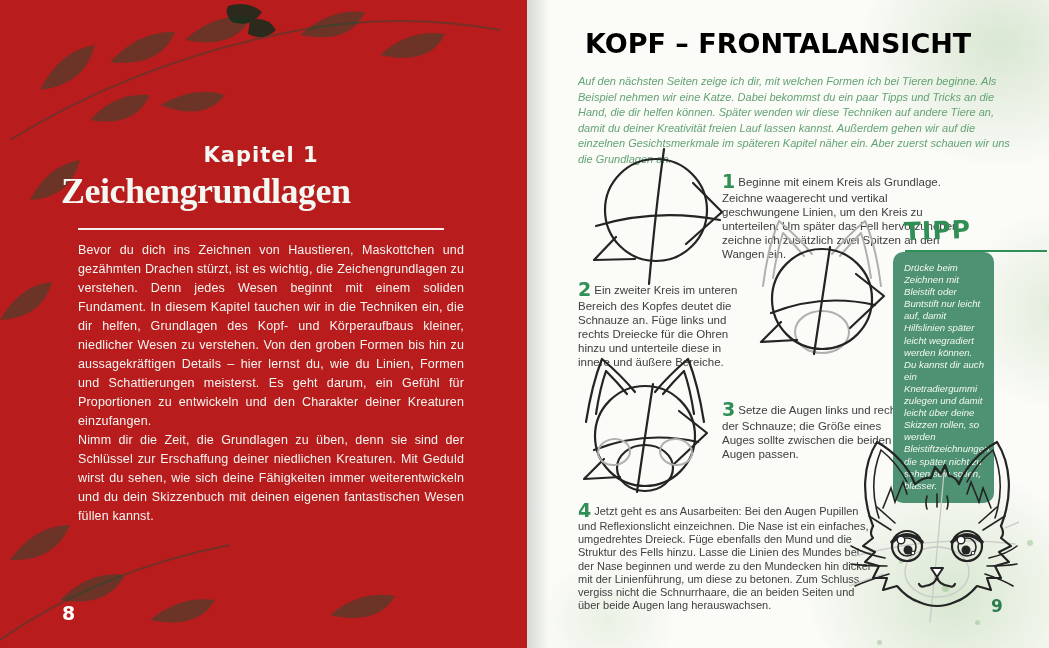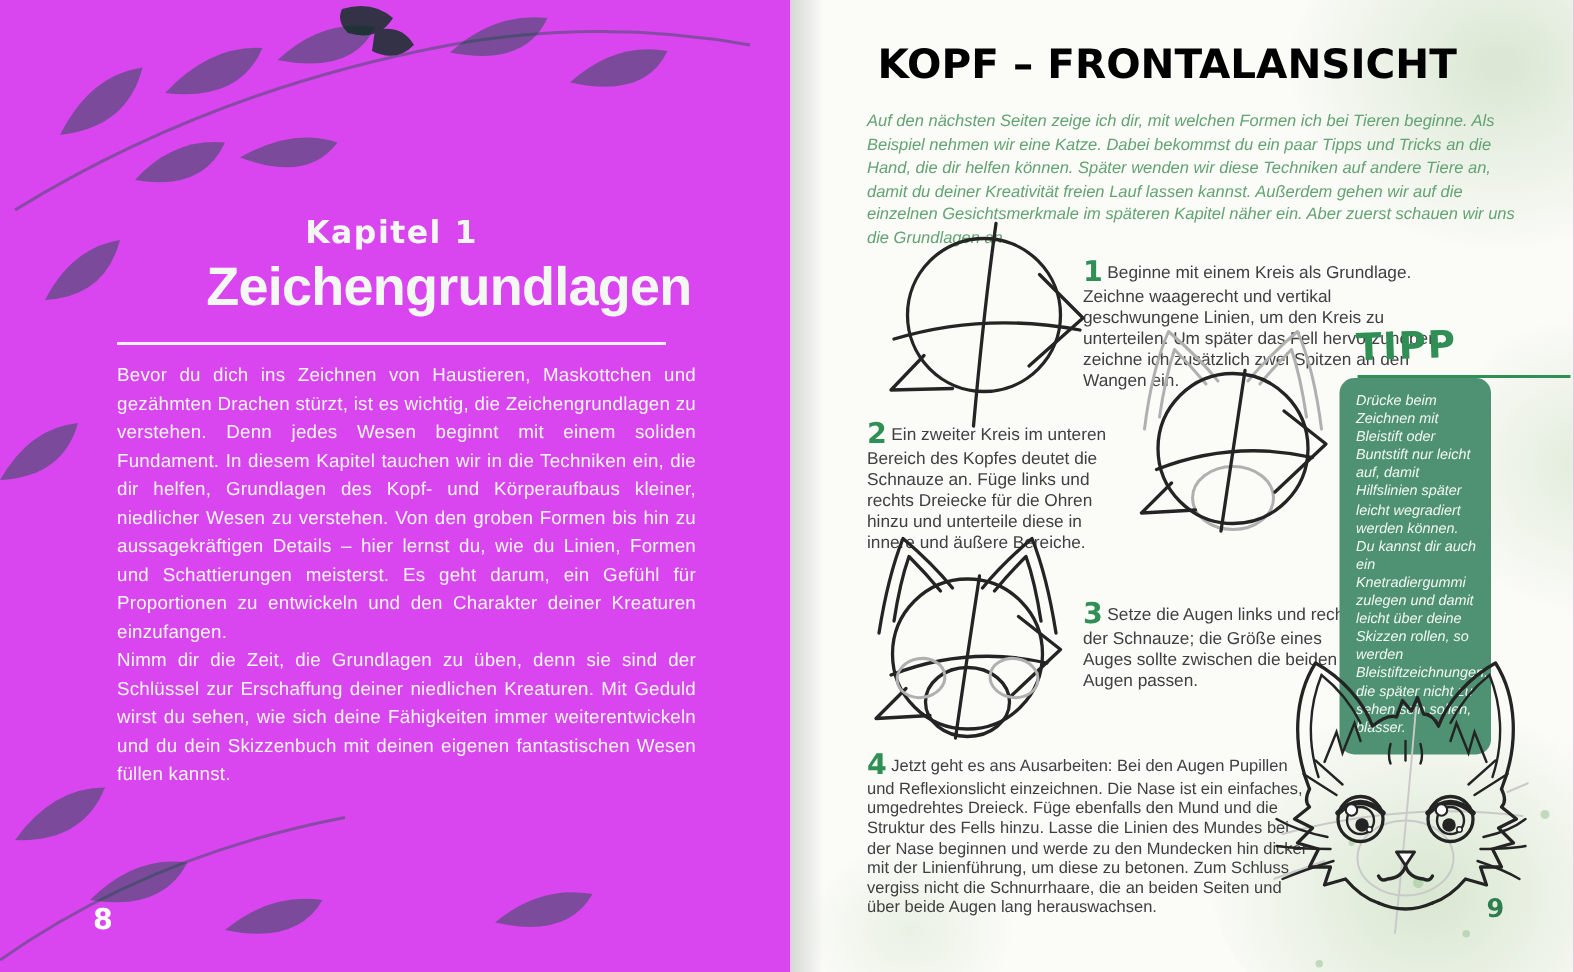--- a/index.html
+++ b/index.html
@@ -4,31 +4,31 @@
 <style>
   html,body{margin:0;padding:0;background:#e8e8e4;}
   #stage{
     position:relative;width:1049px;height:648px;overflow:hidden;
     font-family:"Liberation Sans", sans-serif;
     box-shadow:0 2px 8px rgba(0,0,0,.3);
   }
   
   .left-page{
     position:absolute;left:0;top:0;width:527px;height:648px;
-    background:#d946ef;overflow:hidden;
+    background:#b91c1c;overflow:hidden;
   }
   .leaf-svg{position:absolute;left:0;top:0;}
   .kicker{
     position:absolute;left:61px;top:143px;width:400px;text-align:center;
     color:#f4f8f3;font-family:"DejaVu Sans", sans-serif;
     font-weight:bold;font-size:21px;letter-spacing:1px;
   }
   .chap-title{
-    position:absolute;left:61px;top:170px;width:400px;text-align:right;
-    color:#f4f8f3;font-family:Liberation Sans, sans-serif;
+    position:absolute;left:61px;top:170px;width:400px;text-align:left;
+    color:#f4f8f3;font-family:Liberation Serif, serif;
     font-weight:bold;font-size:36px;letter-spacing:-0.5px;
   }
   .title-rule{
     position:absolute;left:78px;top:228px;width:366px;height:2px;
     background:rgba(255,255,255,.92);
   }
   .left-body{
     position:absolute;left:78px;top:241px;width:386px;
     color:#f2f6f2;font-size:12.5px;font-weight:normal;line-height:19px;
     text-align:justify;letter-spacing:.15px;

